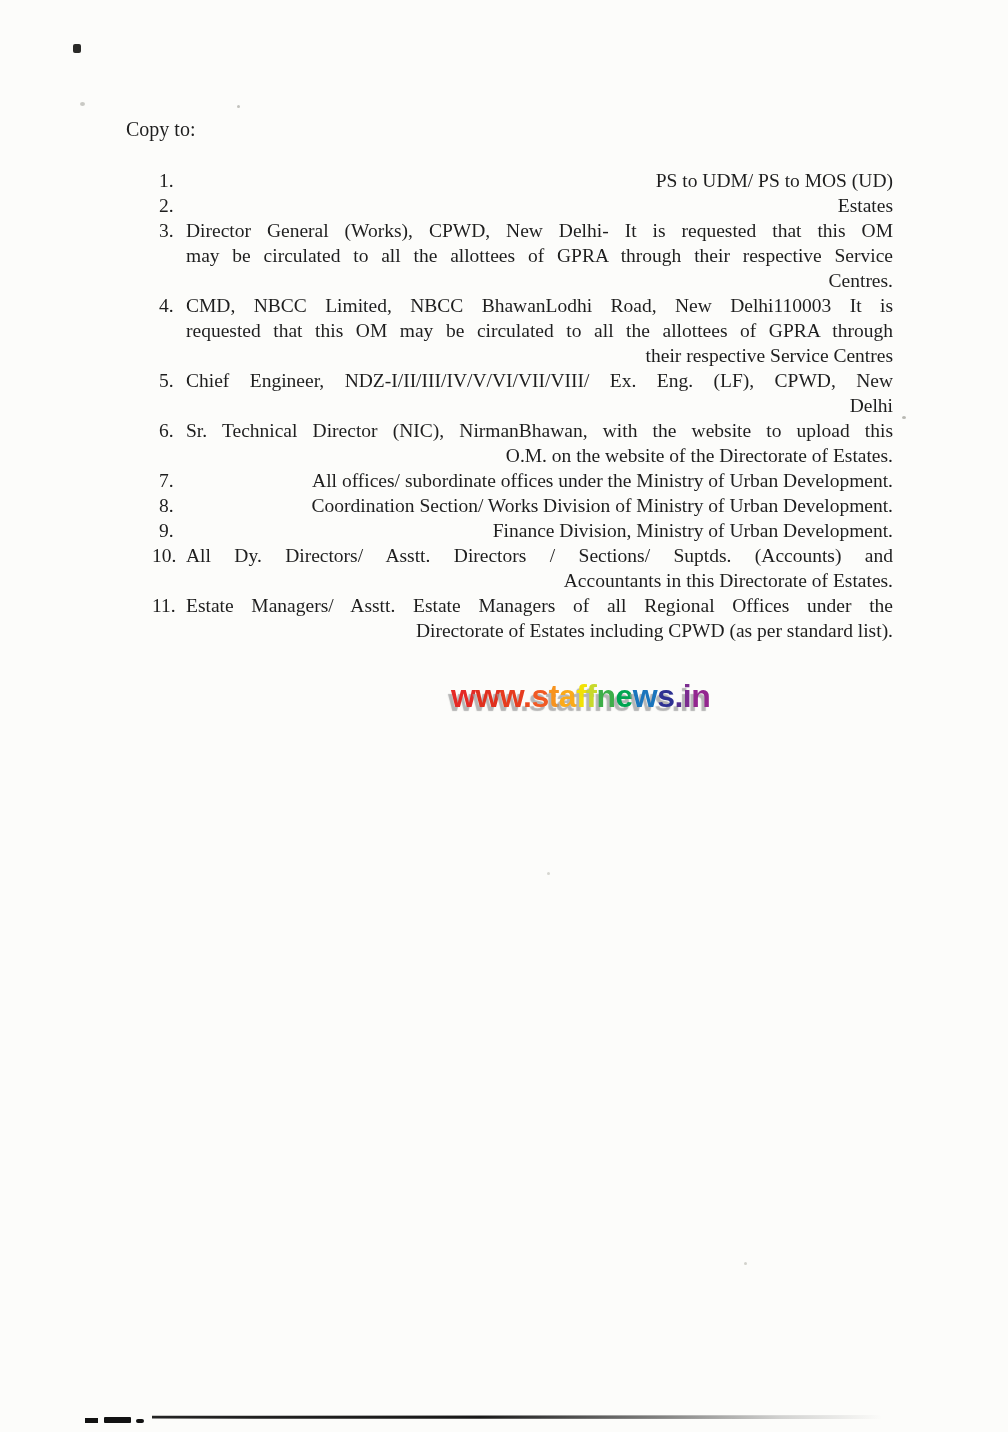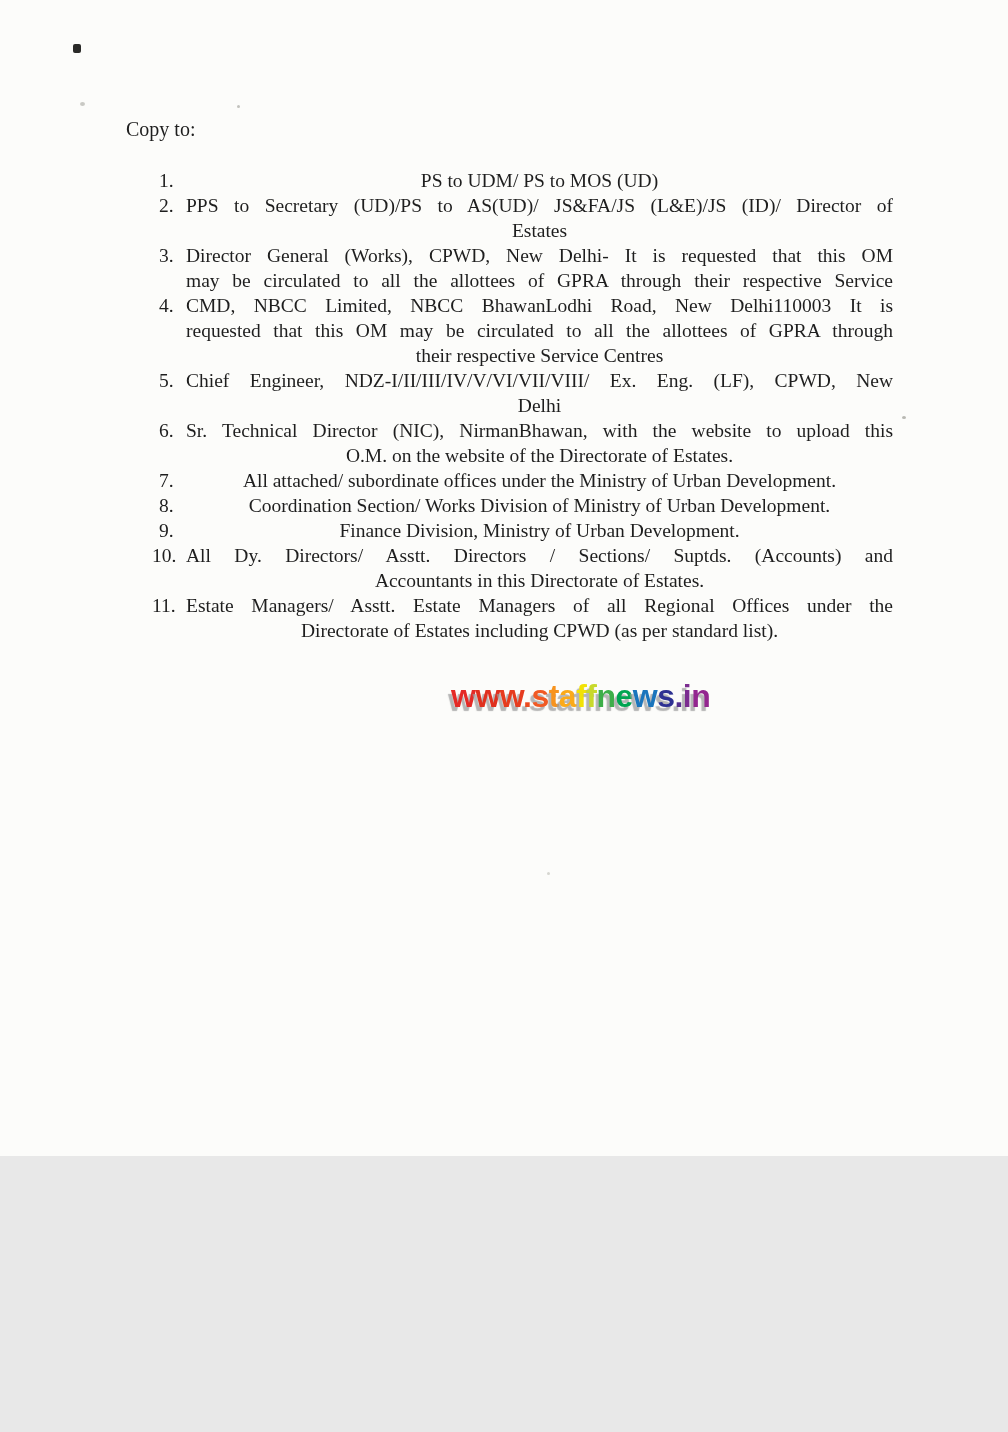--- a/index.html
+++ b/index.html
@@ -1,19 +1,19 @@
 <!DOCTYPE html>
 <html><head>
 <meta charset="utf-8">
 <style>
   html, body { margin: 0; padding: 0; background: #e8e8e8; }
   .page {
     position: relative;
     width: 1008px;
-    height: 1156px;
+    height: 1432px;
     margin: 0 auto;
     background: #fcfcfa;
     overflow: hidden;
     font-family: "Liberation Serif", serif;
     color: #1e1e1e;
   }
   .copy-to {
     position: absolute;
     left: 126px;
     top: 117px;
@@ -30,21 +30,21 @@
   }
   .row { display: flex; align-items: flex-start; }
   .num {
     flex: none;
     width: 34px;
     box-sizing: border-box;
     white-space: nowrap;
   }
   .num.m1 { padding-left: 7px; }
   .content { width: 707px; flex: none; }
-  .line { white-space: nowrap; text-align: center; }
+  .line { white-space: nowrap; text-align: right; }
   .line.just { text-align: justify; text-align-last: justify; }
   .watermark {
     position: absolute;
     left: 451px;
     top: 678px;
     font-family: "Liberation Sans", sans-serif;
     font-weight: bold;
     font-size: 32px;
     letter-spacing: -0.5px;
     white-space: nowrap;
@@ -84,30 +84,30 @@
     <div class="row">
       <div class="num m1">1.</div>
       <div class="content">
         <div class="line">PS to UDM/ PS to MOS (UD)</div>
       </div>
     </div>
 
     <div class="row">
       <div class="num m1">2.</div>
       <div class="content">
-        <div class="line just">PPS to Secretary (UD)/PS to AS(UD)/ JS&amp;FA/JS (L&amp;E)/JS (ID)/ Director of</div>
         <div class="line">Estates</div>
       </div>
     </div>
 
     <div class="row">
       <div class="num m1">3.</div>
       <div class="content">
         <div class="line just">Director General (Works), CPWD, New Delhi- It is requested that this OM</div>
         <div class="line just">may be circulated to all the allottees of GPRA through their respective Service</div>
+        <div class="line">Centres.</div>
       </div>
     </div>
 
     <div class="row">
       <div class="num m1">4.</div>
       <div class="content">
         <div class="line just">CMD, NBCC Limited, NBCC BhawanLodhi Road, New Delhi110003 It is</div>
         <div class="line just">requested that this OM may be circulated to all the allottees of GPRA through</div>
         <div class="line">their respective Service Centres</div>
       </div>
@@ -125,21 +125,21 @@
       <div class="num m1">6.</div>
       <div class="content">
         <div class="line just">Sr. Technical Director (NIC), NirmanBhawan, with the website to upload this</div>
         <div class="line">O.M. on the website of the Directorate of Estates.</div>
       </div>
     </div>
 
     <div class="row">
       <div class="num m1">7.</div>
       <div class="content">
-        <div class="line">All attached/ subordinate offices under the Ministry of Urban Development.</div>
+        <div class="line">All offices/ subordinate offices under the Ministry of Urban Development.</div>
       </div>
     </div>
 
     <div class="row">
       <div class="num m1">8.</div>
       <div class="content">
         <div class="line">Coordination Section/ Works Division of Ministry of Urban Development.</div>
       </div>
     </div>
 

